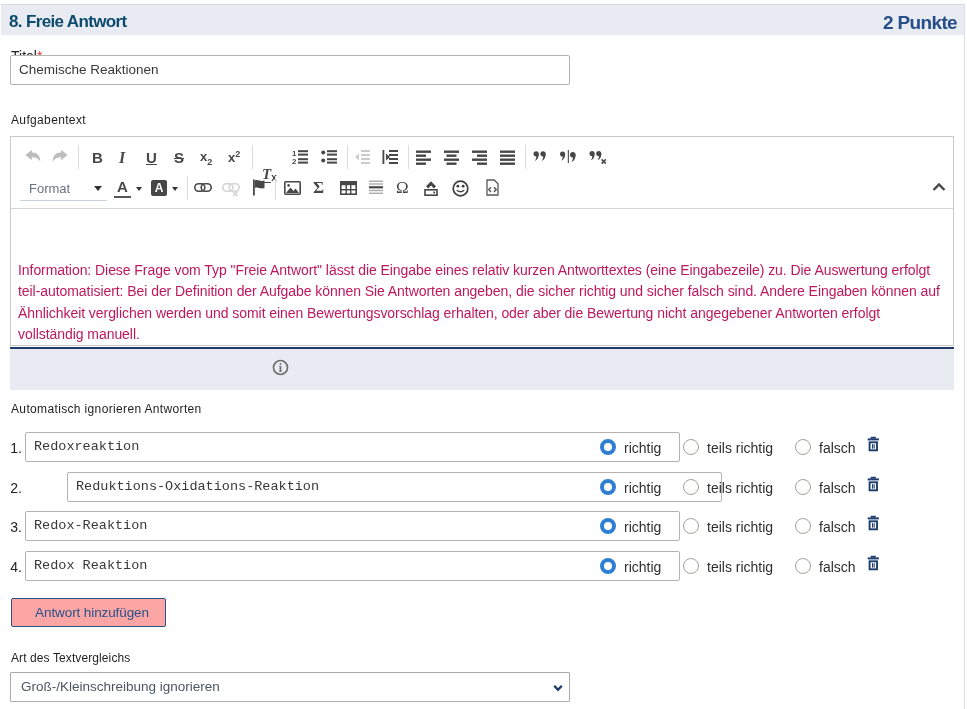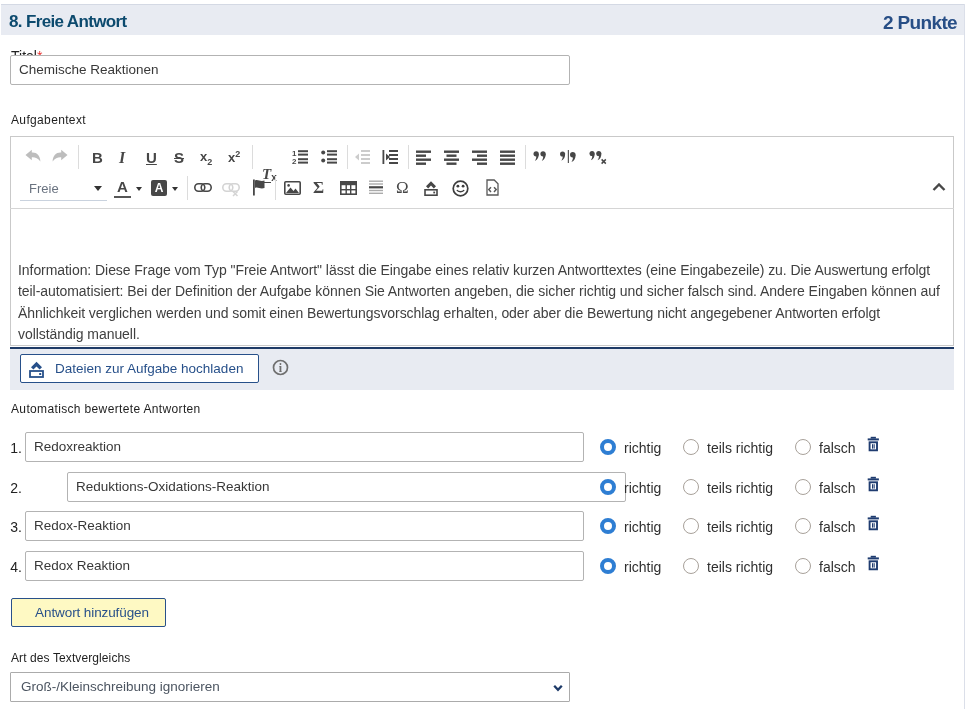--- a/index.html
+++ b/index.html
@@ -15,33 +15,33 @@
 .lblm { font-size:12px; font-weight:400; color:#1e1e1e; letter-spacing:0.35px; }
 .red { color:#e8302e; }
 .inp { background:#fff; border:1px solid #b3b3b3; border-radius:2px; font-size:13.5px; color:#383838; line-height:28px; padding-left:8px; white-space:nowrap; }
 
 #editor { left:10px; top:136px; width:944px; height:210px; border:1px solid #c9c9c9; background:#fff; }
 #tbborder { left:10px; top:208px; width:944px; height:1px; background:#d5d5d5; }
 .sep { width:1px; height:24px; background:#dcdcdc; top:145px; }
 .sep2 { width:1px; height:24px; background:#dcdcdc; top:176px; }
 .ic { color:#474747; font-weight:bold; font-size:15px; top:149px; }
 .q { font-size:14px; font-weight:bold; color:#1d1d1d; letter-spacing:-0.55px; }
-.info { font-size:14px; color:#404040; line-height:21.4px; letter-spacing:-0.06px; }
+.info { font-size:14px; color:#be185d; line-height:21.4px; letter-spacing:-0.06px; }
 
 #uband { left:10px; top:347px; width:944px; height:43px; background:#e8ebf2; border-top:2px solid #1e3a66; }
 #ubtn { left:20px; top:354px; width:239px; height:29px; background:#fff; border:1px solid #27508a; border-radius:2px; color:#27508a; font-size:13.5px; line-height:27px; text-align:left; padding-left:34px; }
 
 .num { font-size:14px; color:#222; }
-.ainp { left:25px; width:559px; height:30px; }
+.ainp { left:25px; width:655px; height:30px;font-family:Liberation Mono, monospace; }
 .radio { width:16px; height:16px; border-radius:50%; background:#fff; }
 .radio.on { border:4px solid #2e7ed3; }
 
 .radio.off { border:1.5px solid #a8a19a; }
 .rlbl { font-size:14px; color:#2f2f2f; }
-#addbtn { left:11px; top:598px; width:155px; height:29px; background:#fef9c3; border:1px solid #29518a; border-radius:2px; color:#29518a; font-size:13.5px; letter-spacing:-0.1px; line-height:27px; text-align:center; padding-left:7px; }
+#addbtn { left:11px; top:598px; width:155px; height:29px; background:#fca5a5; border:1px solid #29518a; border-radius:2px; color:#29518a; font-size:13.5px; letter-spacing:-0.1px; line-height:27px; text-align:center; padding-left:7px; }
 #sel { left:10px; top:672px; width:560px; height:30px; background:#fff; border:1px solid #ababab; border-radius:1px; font-size:13.5px; color:#4c5561; line-height:28px; padding-left:10px; }
 </style>
 </head>
 <body>
 <div id="page">
   <div id="band" class="abs">
     <span class="abs t1">8. Freie Antwort</span>
     <span class="abs t2">2 Punkte</span>
   </div>
   <div id="rightline" class="abs"></div>
@@ -151,21 +151,21 @@
         <g transform="translate(0.5,1) scale(0.85)">
           <circle cx="3" cy="3" r="3" fill="#474747"></circle>
           <path d="M6,2.6 C6.2,6.8 4.8,9.4 1.6,11 C3.3,8.2 3.4,6.2 2.9,5.2 Z" fill="#474747"></path>
         </g>
         <g transform="translate(7.2,1) scale(0.85)">
           <circle cx="3" cy="3" r="3" fill="#474747"></circle>
           <path d="M6,2.6 C6.2,6.8 4.8,9.4 1.6,11 C3.3,8.2 3.4,6.2 2.9,5.2 Z" fill="#474747"></path>
         </g>
         <path d="M12.6,9.4 l4.2,4.2 M16.8,9.4 l-4.2,4.2" stroke="#474747" stroke-width="1.5"></path>
       </svg>
-      <span class="abs" style="left:29px; top:181px; font-size:13px; color:#6a7380;">Freie</span>
+      <span class="abs" style="left:29px; top:181px; font-size:13px; color:#6a7380;">Format</span>
       <div class="abs" style="left:94px; top:186px; width:0; height:0; border-left:4px solid transparent; border-right:4px solid transparent; border-top:5px solid #333;"></div>
       <div class="abs" style="left:20px; top:200px; width:87px; height:1px; background:#c9d2de;"></div>
       <span class="abs ic" style="left:114px; top:178px; width:17px; text-align:center; border-bottom:2.5px solid #565656; padding-bottom:1px;">A</span>
       <div class="abs" style="left:136px; top:187px; width:0; height:0; border-left:3.5px solid transparent; border-right:3.5px solid transparent; border-top:4.5px solid #333;"></div>
       <div class="abs" style="left:151px; top:180px; width:16px; height:16px; background:#474747; border-radius:2px; color:#fff; font-weight:bold; font-size:12px; text-align:center; line-height:16px;">A</div>
       <div class="abs" style="left:172px; top:187px; width:0; height:0; border-left:3.5px solid transparent; border-right:3.5px solid transparent; border-top:4.5px solid #333;"></div>
       <div class="abs sep2" style="left:187px;"></div>
       <svg class="abs" style="left:194px; top:183px;" width="18" height="10" viewBox="0 0 18 10">
   <rect x="0.8" y="0.8" width="10" height="7.4" rx="3.7" fill="none" stroke="#474747" stroke-width="1.6"></rect>
   <rect x="7.2" y="0.8" width="10" height="7.4" rx="3.7" fill="none" stroke="#474747" stroke-width="1.6"></rect>
@@ -218,33 +218,26 @@
 </svg>
       <svg class="abs" style="left:932px; top:183px;" width="14" height="9" viewBox="0 0 14 9">
   <polyline points="1.5,7 7,1.5 12.5,7" fill="none" stroke="#474747" stroke-width="2.4"></polyline>
 </svg>
     </div>
   <div id="tbborder" class="abs"></div>
 
   <div class="abs info" style="left:18px; top:260px;">Information: Diese Frage vom Typ "Freie Antwort" lässt die Eingabe eines relativ kurzen Antworttextes (eine Eingabezeile) zu. Die Auswertung erfolgt<br>teil-automatisiert: Bei der Definition der Aufgabe können Sie Antworten angeben, die sicher richtig und sicher falsch sind. Andere Eingaben können auf<br>Ähnlichkeit verglichen werden und somit einen Bewertungsvorschlag erhalten, oder aber die Bewertung nicht angegebener Antworten erfolgt<br>vollständig manuell.</div>
 
   <div id="uband" class="abs"></div>
-  <div id="ubtn" class="abs">Dateien zur Aufgabe hochladen
-    <svg class="abs" style="left:8px; top:5px;" width="18" height="18" viewBox="0 0 18 18">
-      <polygon points="2,7.2 7.5,1.8 13,7.2 10.6,9.6 7.5,6.5 4.4,9.6" fill="#27508a"></polygon>
-      <rect x="1" y="11" width="13" height="6" fill="none" stroke="#27508a" stroke-width="1.8"></rect>
-      <rect x="10.2" y="13" width="2" height="2" fill="#27508a"></rect>
-    </svg>
-  </div>
   <svg class="abs" style="left:272px; top:359px;" width="17" height="17" viewBox="0 0 17 17">
     <circle cx="8.5" cy="8.5" r="7" fill="none" stroke="#6f6f6f" stroke-width="1.7"></circle>
     <text x="8.5" y="12.6" font-family="Liberation Serif" font-size="12" font-weight="bold" fill="#6f6f6f" text-anchor="middle">i</text>
   </svg>
 
-  <span class="abs lblm" style="left:11px; top:402px;">Automatisch bewertete Antworten</span>
+  <span class="abs lblm" style="left:11px; top:402px;">Automatisch ignorieren Antworten</span>
 
   <div id="answers">
       <span class="abs num" style="left:10px; top:440px; width:12px; text-align:right; display:inline-block;">1.</span>
       <div class="abs inp ainp" style="top:432px;">Redoxreaktion</div>
       <div class="abs radio on" style="left:600px; top:439px;"></div>
       <span class="abs rlbl" style="left:624px; top:440px;">richtig</span>
       <div class="abs radio off" style="left:683px; top:439px;"></div>
       <span class="abs rlbl" style="left:707px; top:440px;">teils richtig</span>
       <div class="abs radio off" style="left:795px; top:439px;"></div>
       <span class="abs rlbl" style="left:819px; top:440px;">falsch</span>

